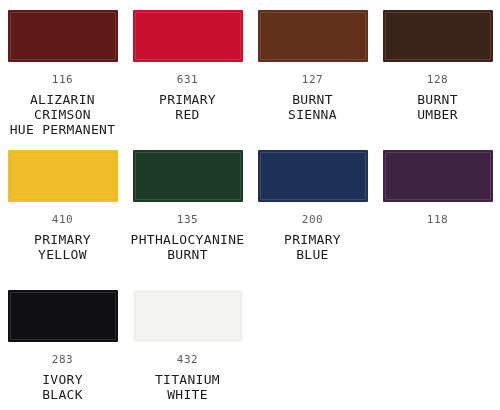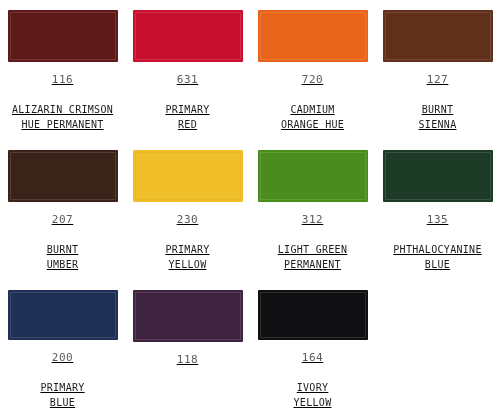--- a/index.html
+++ b/index.html
@@ -15,21 +15,20 @@
   }
   .chart {
     width: 500px;
     height: 410px;
     box-sizing: border-box;
     display: grid;
     grid-template-columns: repeat(4, 125px);
     grid-template-rows: 140px 140px 130px;
     align-content: start;
     justify-content: start;
-    text-decoration: underline;
   }
   .cell {
     width: 125px;
     display: flex;
     flex-direction: column;
     align-items: center;
   }
   .swatch-wrap {
     width: 110px;
     height: 52px;
@@ -54,22 +53,22 @@
     border-color: rgba(0,0,0,0.035);
   }
   .code {
     margin-top: 11px;
     font-size: 11px;
     letter-spacing: 0.6px;
     color: #5b5b5b;
     line-height: 13px;
   }
   .name {
-    margin-top: 16px;
-    font-size: 10px;
+    margin-top: 6px;
+    font-size: 13px;
     letter-spacing: 0.3px;
     color: #1c1c1c;
     line-height: 15px;
     text-align: center;
     white-space: pre-line;
   }
 </style>
 </head>
 <body>
 
@@ -85,81 +84,73 @@
     <div class="cell">
       <div class="swatch-wrap">
         <div class="swatch" style="background-color: rgb(200, 16, 46);"></div>
       </div>
       <div class="code">631</div>
       <div class="name">PRIMARY
 RED</div>
     </div>
     <div class="cell">
       <div class="swatch-wrap">
-        <div class="swatch" style="background-color: rgb(232, 100, 26);"></div>
-      </div>
-      <div class="code">720</div>
-      <div class="name">CADMIUM
-ORANGE HUE</div>
-    </div>
-    <div class="cell">
-      <div class="swatch-wrap">
         <div class="swatch" style="background-color: rgb(96, 48, 26);"></div>
       </div>
       <div class="code">127</div>
       <div class="name">BURNT
 SIENNA</div>
     </div>
     <div class="cell">
       <div class="swatch-wrap">
         <div class="swatch" style="background-color: rgb(58, 35, 24);"></div>
       </div>
-      <div class="code">207</div>
+      <div class="code">128</div>
       <div class="name">BURNT
 UMBER</div>
     </div>
     <div class="cell">
       <div class="swatch-wrap">
         <div class="swatch pale" style="background-color: rgb(240, 190, 40);"></div>
       </div>
-      <div class="code">230</div>
+      <div class="code">410</div>
       <div class="name">PRIMARY
 YELLOW</div>
-    </div>
-    <div class="cell">
-      <div class="swatch-wrap">
-        <div class="swatch" style="background-color: rgb(74, 140, 30);"></div>
-      </div>
-      <div class="code">312</div>
-      <div class="name">LIGHT GREEN
-PERMANENT</div>
     </div>
     <div class="cell">
       <div class="swatch-wrap">
         <div class="swatch" style="background-color: rgb(28, 58, 38);"></div>
       </div>
       <div class="code">135</div>
       <div class="name">PHTHALOCYANINE
-BLUE</div>
+BURNT</div>
     </div>
     <div class="cell">
       <div class="swatch-wrap">
         <div class="swatch" style="background-color: rgb(30, 48, 86);"></div>
       </div>
       <div class="code">200</div>
       <div class="name">PRIMARY
 BLUE</div>
     </div>
     <div class="cell">
       <div class="swatch-wrap">
         <div class="swatch" style="background-color: rgb(62, 36, 64);"></div>
       </div>
       <div class="code">118</div>
     </div>
     <div class="cell">
       <div class="swatch-wrap">
         <div class="swatch" style="background-color: rgb(16, 15, 18);"></div>
       </div>
-      <div class="code">164</div>
+      <div class="code">283</div>
       <div class="name">IVORY
-YELLOW</div>
+BLACK</div>
+    </div>
+    <div class="cell">
+      <div class="swatch-wrap">
+        <div class="swatch pale" style="background-color: rgb(244, 244, 242);"></div>
+      </div>
+      <div class="code">432</div>
+      <div class="name">TITANIUM
+WHITE</div>
     </div>
   </div>
 
 </body></html>

